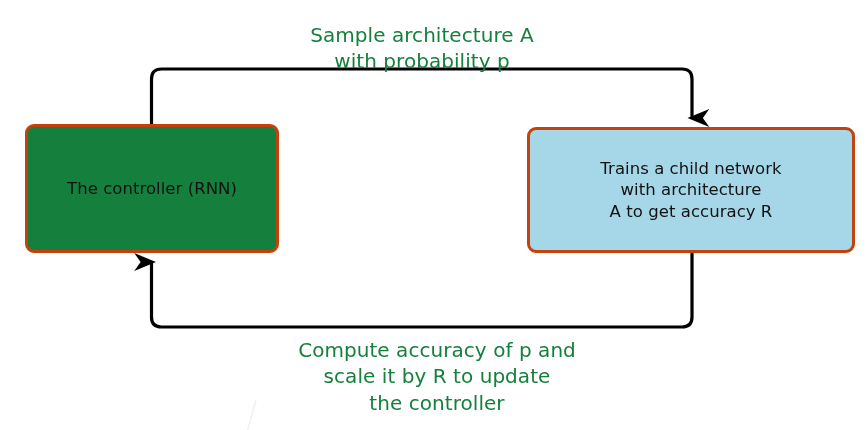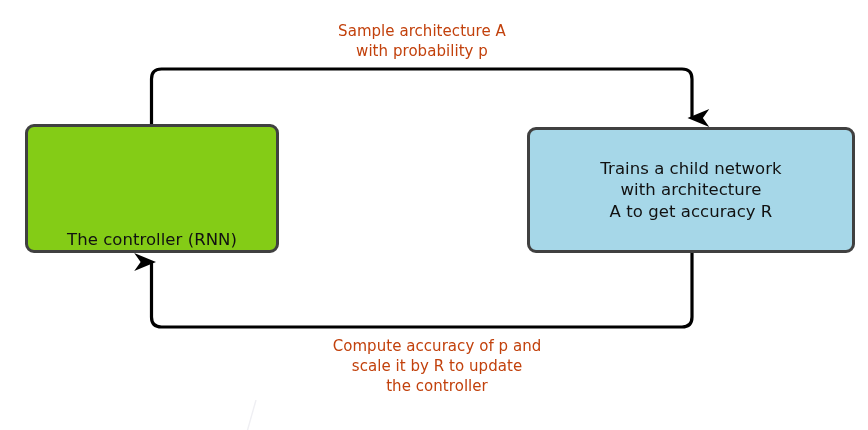--- a/index.html
+++ b/index.html
@@ -20,54 +20,53 @@
   #diagram-svg {
     position: absolute;
     left: 0;
     top: 0;
     width: 868px;
     height: 430px;
   }
   .node-box {
     position: absolute;
     box-sizing: border-box;
-    border: 3px solid #404040;
+    border: 3px solid #c2410c;
     border-radius: 9px;
     display: flex;
     align-items: center;
     justify-content: center;
     text-align: center;
   }
   .node-label {
     font-size: 16.5px;
     line-height: 1.30;
     color: #111111;
     white-space: pre-line;
     letter-spacing: 0.05px;
   }
   #controller-node {
     left: 25px;
     top: 124px;
     width: 254px;
     height: 129px;
-    background: #84cc16;
-    align-items: flex-end;
+    background: #15803d;
   }
   #child-network-node {
     left: 527px;
     top: 127px;
     width: 328px;
     height: 126px;
     background: #A6D7E8;
   }
   .edge-label {
     position: absolute;
-    font-size: 15px;
+    font-size: 20px;
     line-height: 1.32;
-    color: #c2410c;
+    color: #15803d;
     text-align: center;
     white-space: pre-line;
     letter-spacing: 0.05px;
   }
   #sample-edge-label {
     left: 272px;
     top: 22px;
     width: 300px;
   }
   #gradient-edge-label {

